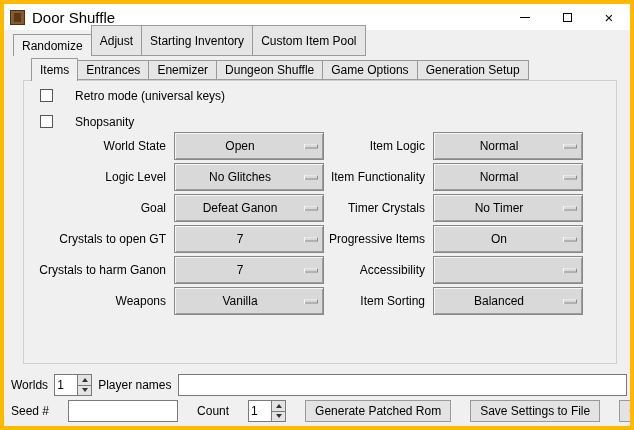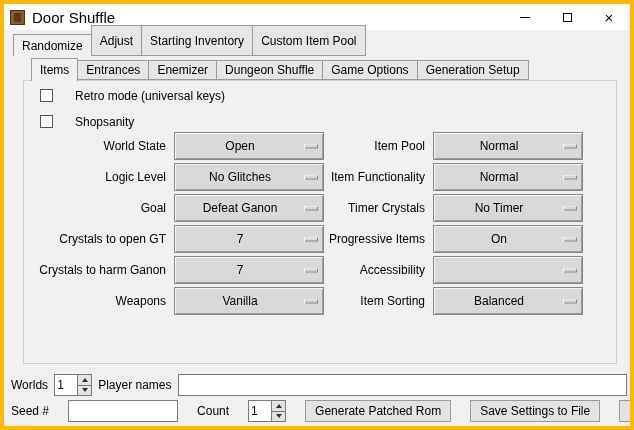--- a/index.html
+++ b/index.html
@@ -262,21 +262,21 @@
           <span class="lbl">Weapons</span>
           <div class="menubtn">
             <span class="val">Vanilla</span>
             <span class="mb-ind"></span>
           </div>
         </div>
       </div>
 
       <div class="col col-right">
         <div class="row">
-          <span class="lbl">Item Pool</span>
+          <span class="lbl">Item Logic</span>
           <div class="menubtn">
             <span class="val">Normal</span>
             <span class="mb-ind"></span>
           </div>
         </div>
         <div class="row">
           <span class="lbl">Item Functionality</span>
           <div class="menubtn">
             <span class="val">Normal</span>
             <span class="mb-ind"></span>

